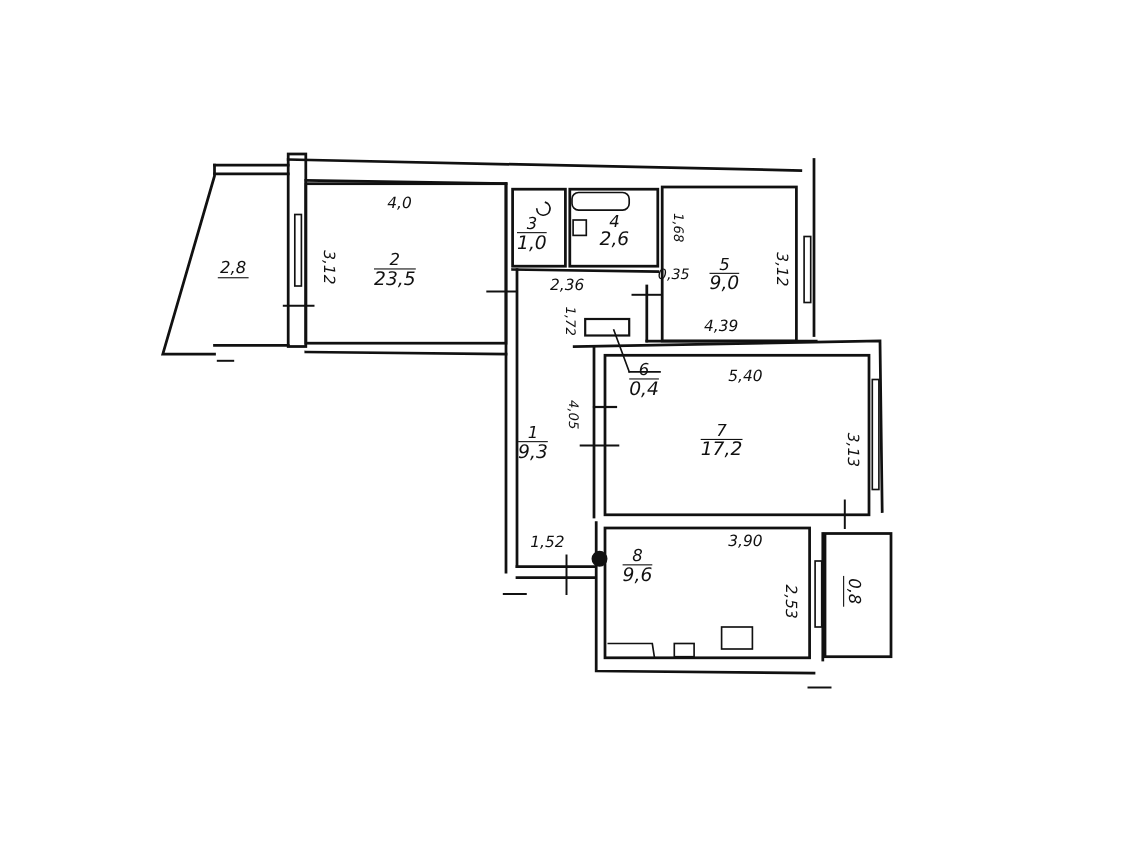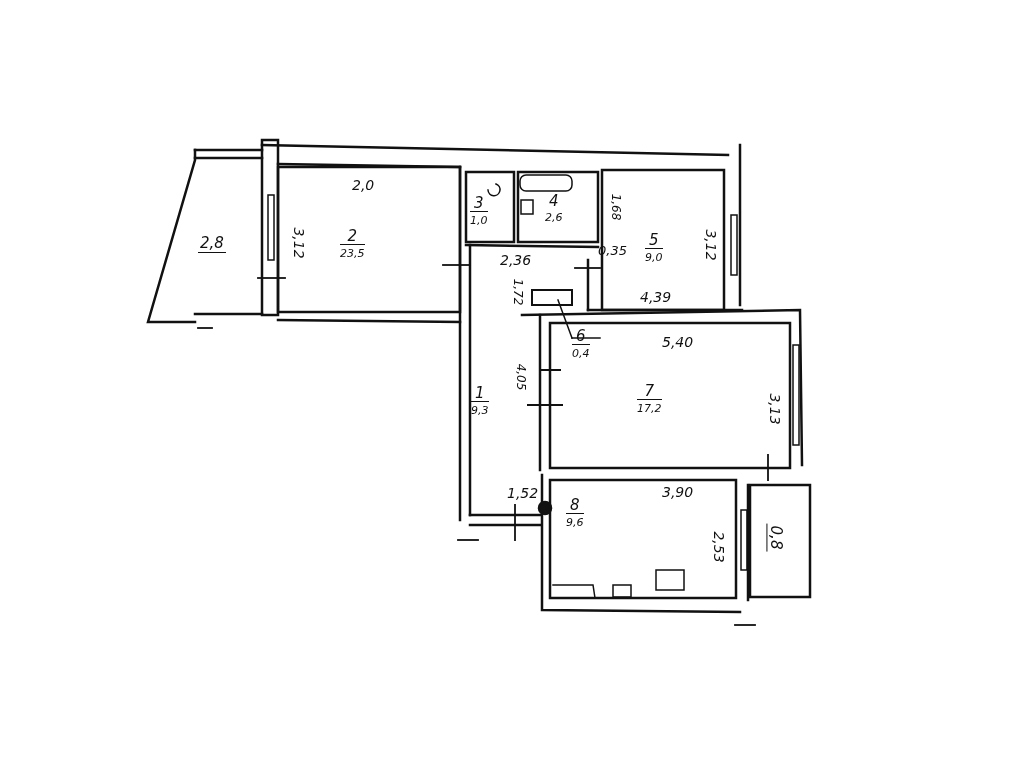--- a/index.html
+++ b/index.html
@@ -4,21 +4,21 @@
 <style>
   html, body { margin:0; padding:0; background:#ffffff; }
   body { width:1024px; height:768px; position:relative; overflow:hidden;
          font-family:"DejaVu Sans", sans-serif; }
   svg { position:absolute; left:0; top:0; }
   .lbl { position:absolute; font-family:"DejaVu Sans", sans-serif; font-style:italic;
          color:#111; font-size:14px; line-height:14px; white-space:nowrap; }
   .room { position:absolute; text-align:center; font-style:italic; color:#111;
           font-family:"DejaVu Sans", sans-serif; }
   .room .num { display:block; font-size:15px; line-height:16px; border-bottom:1.5px solid #111; padding:0 3px; }
-  .room .area { display:block; font-size:11px; line-height:18px; }
+  .room .area { display:block; font-size:17px; line-height:18px; }
   .rot { transform:rotate(90deg); transform-origin:center; }
   .balc { position:absolute; font-style:italic; font-size:15px; color:#111; text-align:center;
           font-family:"DejaVu Sans", sans-serif; }
   .balc .area { display:block; border-bottom:1.5px solid #111; padding:0 2px; }
 </style>
 </head>
 <body>
 
 <svg width="1024" height="768" viewBox="0 0 1024 768">
   <g stroke="#111" stroke-width="2.5" fill="none" stroke-linecap="square">
@@ -126,26 +126,26 @@
   <span class="area">9,6</span>
 </div>
 
 <div class="balc" style="left:198px;top:234px;text-align:right;">
   <span class="area">2,8</span>
 </div>
 <div class="balc rot" style="left:762px;top:528px;">
   <span class="area">0,8</span>
 </div>
 
-<span class="lbl" style="left:352px;top:178px;">2,0</span>
+<span class="lbl" style="left:352px;top:178px;">4,0</span>
 <span class="lbl rot" style="left:283px;top:236px;">3,12</span>
 <span class="lbl" style="left:500px;top:253px;">2,36</span>
 <span class="lbl rot" style="left:505px;top:285px;font-size:12px;">1,72</span>
 <span class="lbl" style="left:598px;top:244px;font-size:13px;">0,35</span>
 <span class="lbl rot" style="left:603px;top:200px;font-size:12px;">1,68</span>
 <span class="lbl rot" style="left:695px;top:238px;">3,12</span>
 <span class="lbl" style="left:640px;top:290px;">4,39</span>
 <span class="lbl rot" style="left:508px;top:370px;font-size:12px;">4,05</span>
 <span class="lbl" style="left:662px;top:335px;">5,40</span>
 <span class="lbl rot" style="left:759px;top:402px;">3,13</span>
-<span class="lbl" style="left:482px;top:486px;margin-left:25px;">1,52</span>
+<span class="lbl" style="left:482px;top:486px;">1,52</span>
 <span class="lbl" style="left:633px;top:485px;margin-left:29px;">3,90</span>
 <span class="lbl rot" style="left:703px;top:540px;">2,53</span>
 
 </body></html>

